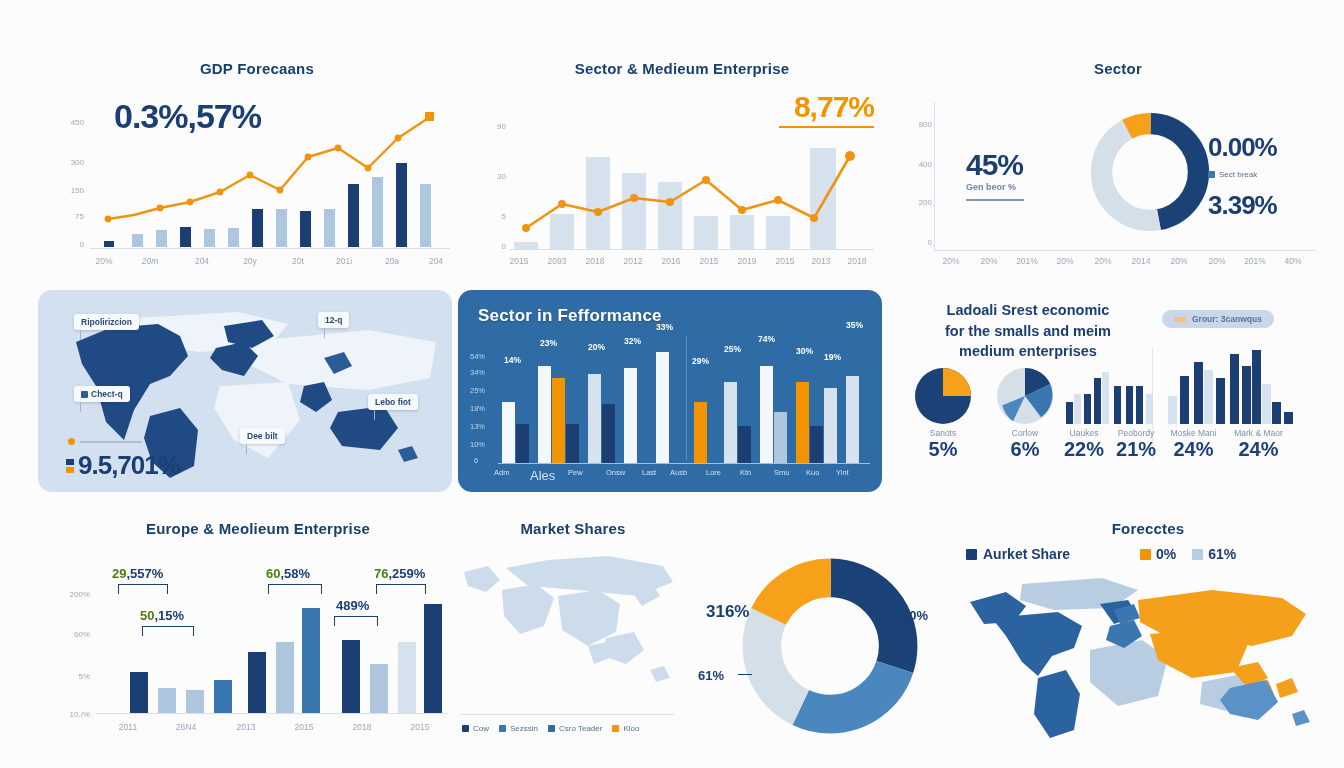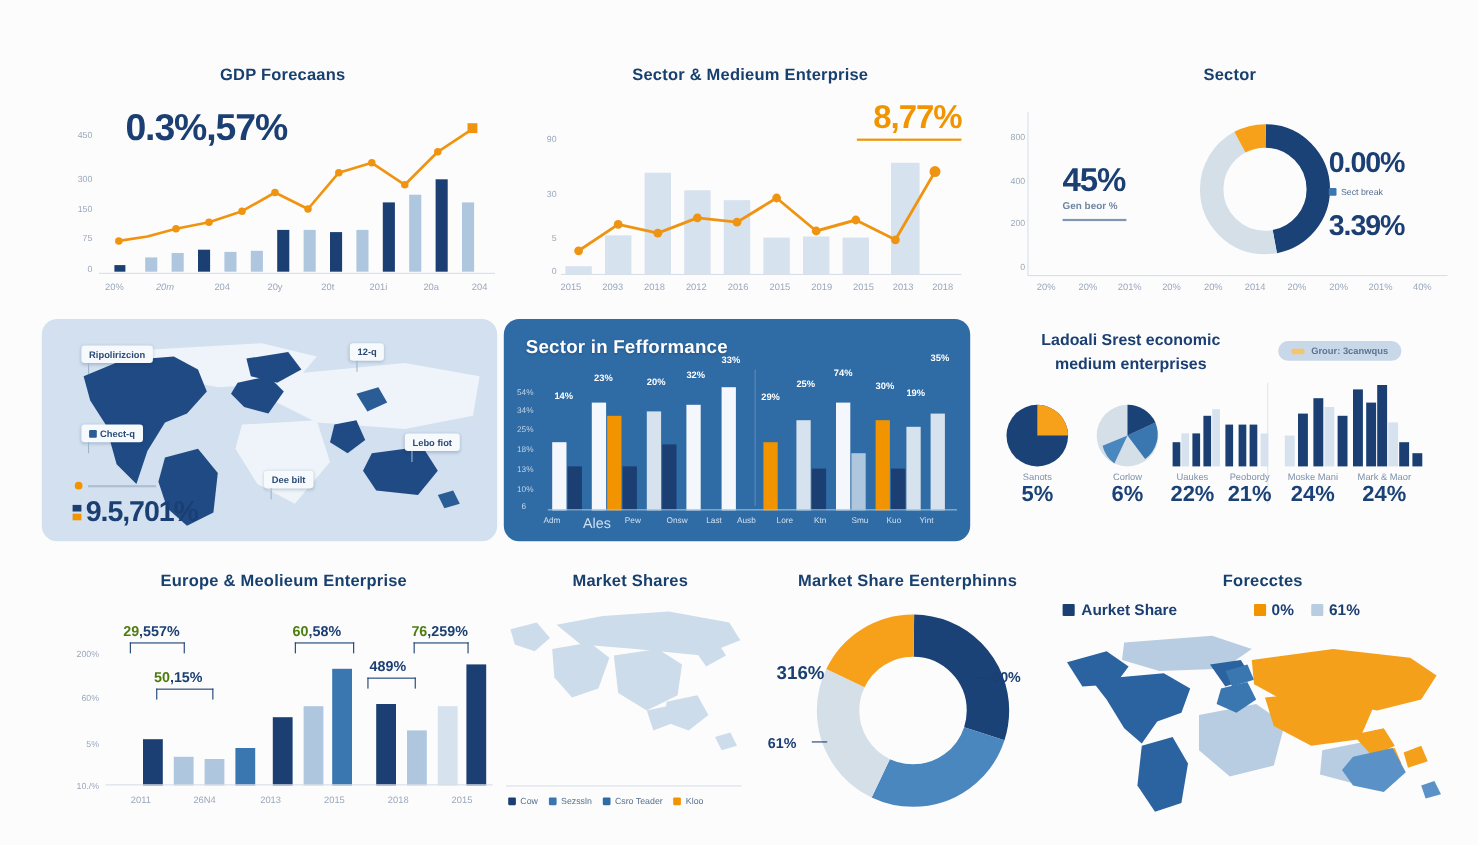--- a/index.html
+++ b/index.html
@@ -344,20 +344,21 @@
     <div style="position:absolute;left:282px;top:178px;font-size:7.5px;color:#cfe0ef;">Ktn</div>
     <div style="position:absolute;left:316px;top:178px;font-size:7.5px;color:#cfe0ef;">Smu</div>
     <div style="position:absolute;left:348px;top:178px;font-size:7.5px;color:#cfe0ef;">Kuo</div>
     <div style="position:absolute;left:378px;top:178px;font-size:7.5px;color:#cfe0ef;">Yint</div>
   </div>
 
   <div class="panel" id="insights-panel" style="left:900px;top:290px;width:430px;height:200px;">
 
     <div class="para blur-txt" style="position:absolute;left:8px;top:10px;width:240px;">
       <div>Ladoali Srest economic</div>
+      <div>for the smalls and meim</div>
       <div>medium enterprises</div>
     </div>
 
     <div class="badge blur-txt" style="position:absolute;left:262px;top:20px;">
       <span class="swatch"></span>
       <span>Grour: 3canwqus</span>
     </div>
 
     <div class="divider" style="left:252px;top:58px;width:1px;height:110px;"></div>
 
@@ -521,21 +522,20 @@
         <span>Csro Teader</span>
       </span>
       <span class="legend-item">
         <span class="swatch" style="background:#f29400;"></span>
         <span>Kloo</span>
       </span>
     </div>
   </div>
 
   <div class="panel" id="centers-panel" style="left:700px;top:520px;width:250px;height:230px;">
-    <div class="panel-title blur-txt">Market Share Eenterphinns</div>
 
     <svg width="180" height="180" viewBox="0 0 42 42" style="position:absolute;left:40px;top:36px;">
       <circle cx="21" cy="21" r="15.9" fill="transparent" stroke="#1b4277" stroke-width="9" stroke-dasharray="30 70" stroke-dashoffset="25"></circle>
       <circle cx="21" cy="21" r="15.9" fill="transparent" stroke="#4b87bf" stroke-width="9" stroke-dasharray="27 73" stroke-dashoffset="95"></circle>
       <circle cx="21" cy="21" r="15.9" fill="transparent" stroke="#d4dfe8" stroke-width="9" stroke-dasharray="25 75" stroke-dashoffset="68"></circle>
       <circle cx="21" cy="21" r="15.9" fill="transparent" stroke="#f7a019" stroke-width="9" stroke-dasharray="18 82" stroke-dashoffset="43"></circle>
     </svg>
 
     <div class="blur-txt" style="position:absolute;left:202px;top:88px;font-size:13px;font-weight:bold;color:#1b3f72;">60%</div>
     <div class="blur-txt" style="position:absolute;left:-2px;top:148px;font-size:13px;font-weight:bold;color:#1b3f72;">61%</div>

